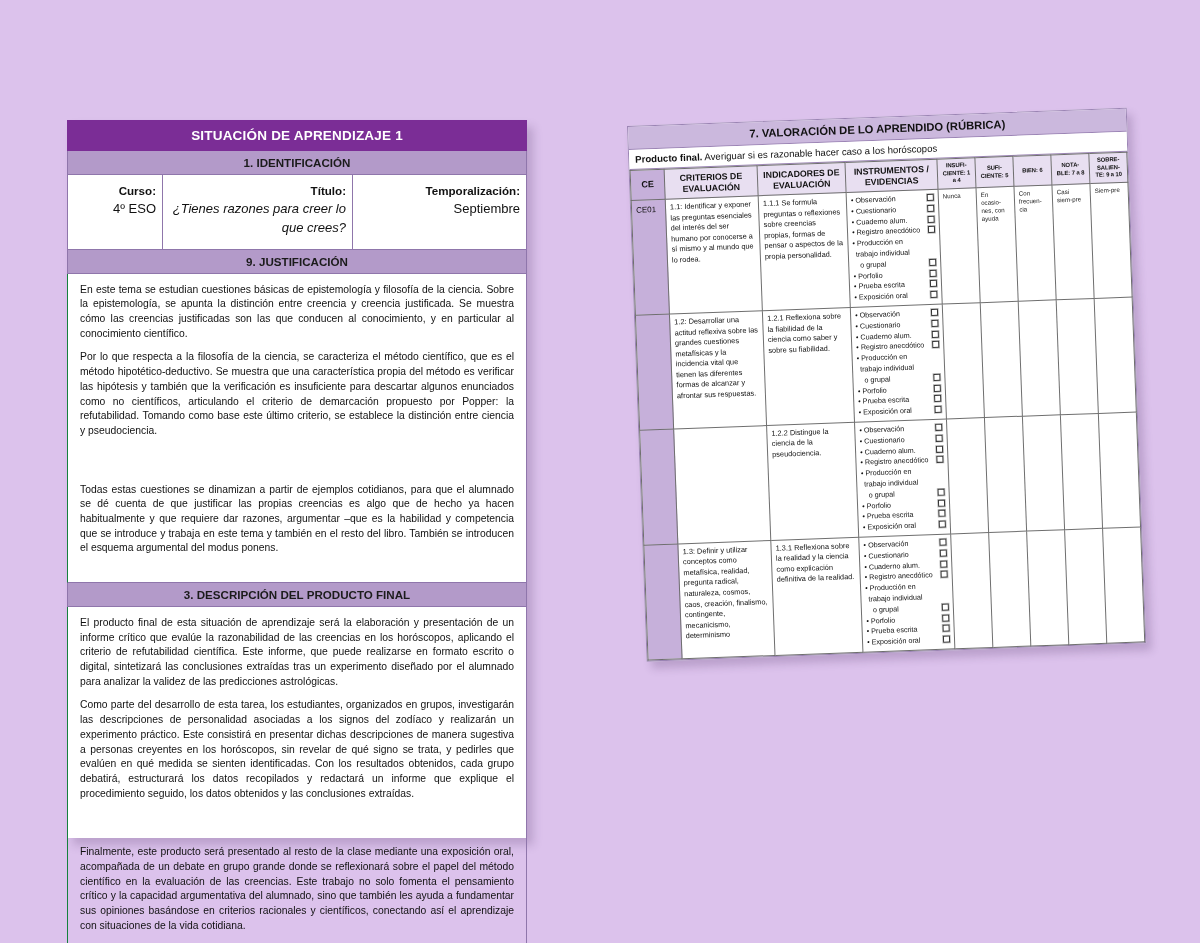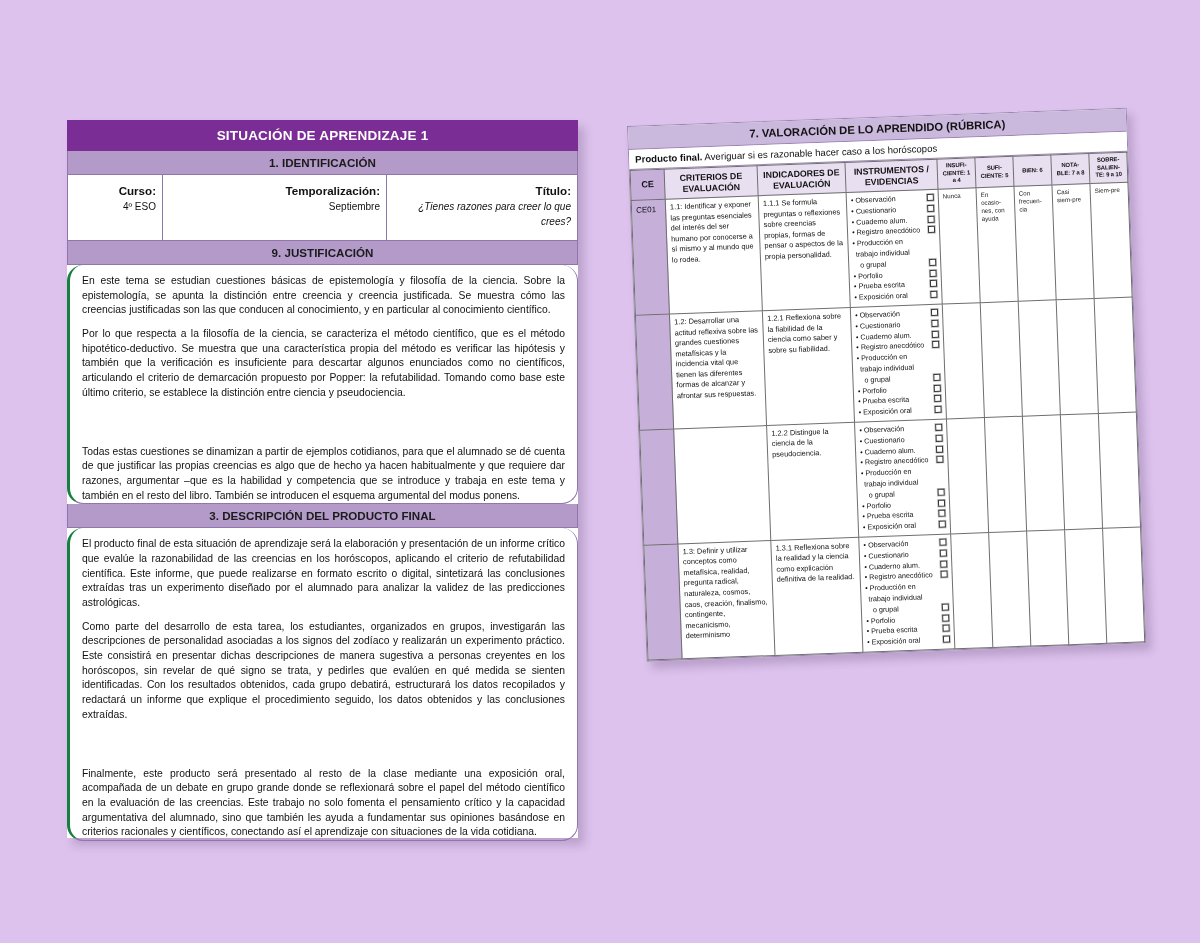--- a/index.html
+++ b/index.html
@@ -5,21 +5,21 @@
   html,body{margin:0;padding:0;}
   body{
     width:1200px;height:943px;
     background:#dcc2ec;
     font-family:"Liberation Sans", sans-serif;
     overflow:hidden;position:relative;
   }
 
   
   #left-page{
-    position:absolute;left:67px;top:120px;width:511px;height:718px;
+    position:absolute;left:67px;top:120px;width:460px;height:718px;
     background:#ffffff;
     box-shadow:6px 7px 9px rgba(70,40,90,.22);
     box-sizing:border-box;
   }
   .band-main{
     background:#7b2d96;color:#fff;text-align:center;
     font-weight:bold;font-size:13.5px;letter-spacing:.2px;
     padding:7px 0 7px;
     border:1px solid #7b2d96;
   }
@@ -30,31 +30,30 @@
     border-left:1px solid #8f76ab;border-right:1px solid #8f76ab;
     border-bottom:1px solid #8f76ab;
   }
   .ident-row{display:flex;border-left:1px solid #8f76ab;border-right:1px solid #8f76ab;border-bottom:1px solid #8f76ab;}
   .ident-cell{
     padding:9px 6px 11px;text-align:right;box-sizing:border-box;
     border-right:1px solid #8f76ab;
   }
   .ident-cell:last-child{border-right:none;}
   .ident-cell .lab{font-weight:bold;font-size:11.6px;color:#111;margin-bottom:3px;}
-  .ident-cell .val{font-size:10px;color:#111;line-height:1.45;}
+  .ident-cell .val{font-size:13px;color:#111;line-height:1.45;}
   .ident-cell .val.ital{font-style:italic;}
   .c-curso{width:95px;}
   .c-titulo{width:190px;}
   .c-temp{flex:1;}
 
   .body-block{
-    border-left:3px solid #15803d;border-right:1px solid #8f76ab;border-bottom:1px solid #8f76ab;
-    padding:9px 12px 0;
-    box-sizing:border-box;
-    border-radius:16px;
+    border-left:1px solid #15803d;border-right:1px solid #8f76ab;border-bottom:1px solid #8f76ab;
+    padding:9px 12px 26px;
+    box-sizing:border-box;
   }
   .body-block p{
     margin:0 0 9px;
     font-size:10.35px;line-height:1.42;
     color:#111;text-align:justify;
     text-justify:inter-word;
   }
   .body-block p:last-child{margin-bottom:0;margin-top:44px;}
 
   
@@ -129,27 +128,27 @@
 
   <div class="band-main">SITUACIÓN DE APRENDIZAJE 1</div>
 
   <div class="band-sub">1. IDENTIFICACIÓN</div>
 
   <div class="ident-row">
     <div class="ident-cell c-curso">
       <div class="lab">Curso:</div>
       <div class="val">4º ESO</div>
     </div>
+    <div class="ident-cell c-titulo">
+      <div class="lab">Título:</div>
+      <div class="val ital">¿Tienes razones para creer lo que crees?</div>
+    </div>
     <div class="ident-cell c-temp">
       <div class="lab">Temporalización:</div>
       <div class="val">Septiembre</div>
-    </div>
-    <div class="ident-cell c-titulo">
-      <div class="lab">Título:</div>
-      <div class="val ital">¿Tienes razones para creer lo que crees?</div>
     </div>
   </div>
 
   <div class="band-sub">9. JUSTIFICACIÓN</div>
 
   <div class="body-block">
     <p>En este tema se estudian cuestiones básicas de epistemología y filosofía de la ciencia. Sobre la epistemología, se apunta la distinción entre creencia y creencia justificada. Se muestra cómo las creencias justificadas son las que conducen al conocimiento, y en particular al conocimiento científico.</p>
     <p>Por lo que respecta a la filosofía de la ciencia, se caracteriza el método científico, que es el método hipotético-deductivo. Se muestra que una característica propia del método es verificar las hipótesis y también que la verificación es insuficiente para descartar algunos enunciados como no científicos, articulando el criterio de demarcación propuesto por Popper: la refutabilidad. Tomando como base este último criterio, se establece la distinción entre ciencia y pseudociencia.</p>
     <p>Todas estas cuestiones se dinamizan a partir de ejemplos cotidianos, para que el alumnado se dé cuenta de que justificar las propias creencias es algo que de hecho ya hacen habitualmente y que requiere dar razones, argumentar –que es la habilidad y competencia que se introduce y trabaja en este tema y también en el resto del libro. También se introducen el esquema argumental del modus ponens.</p>
   </div>

